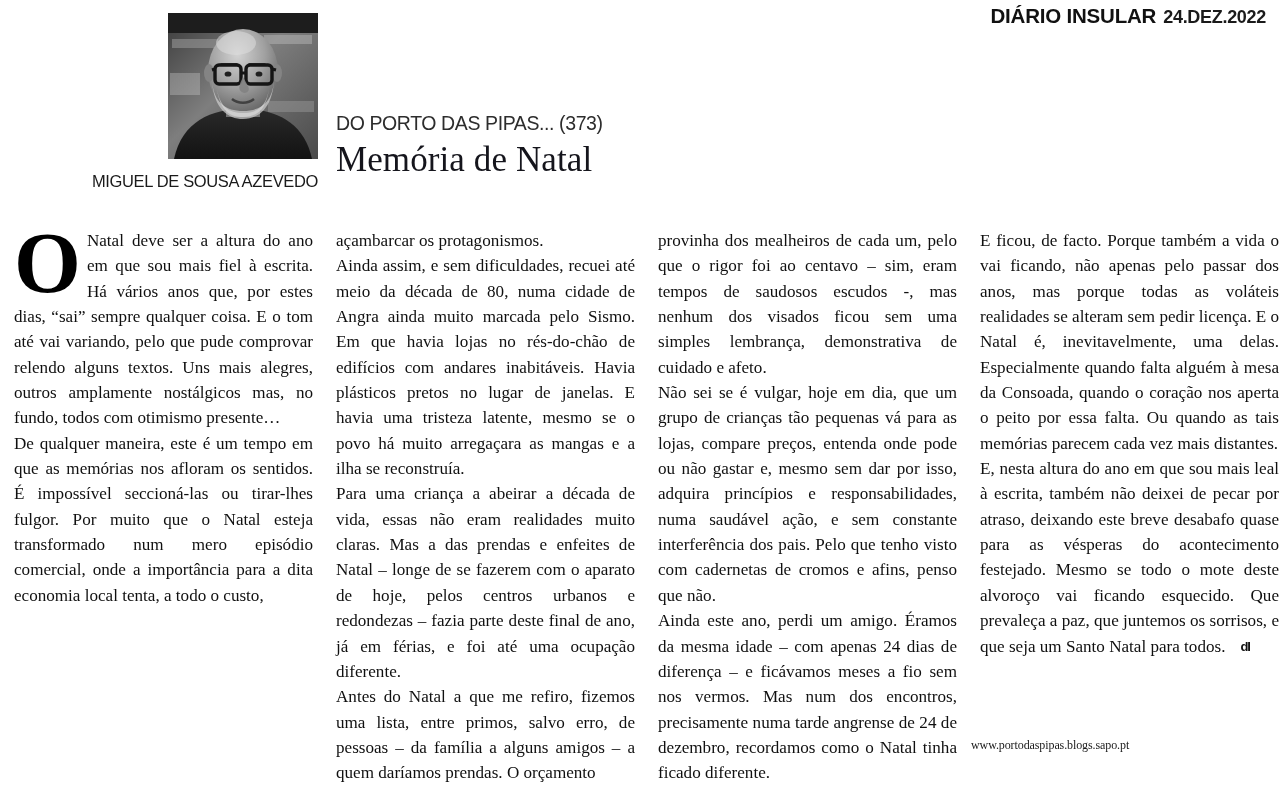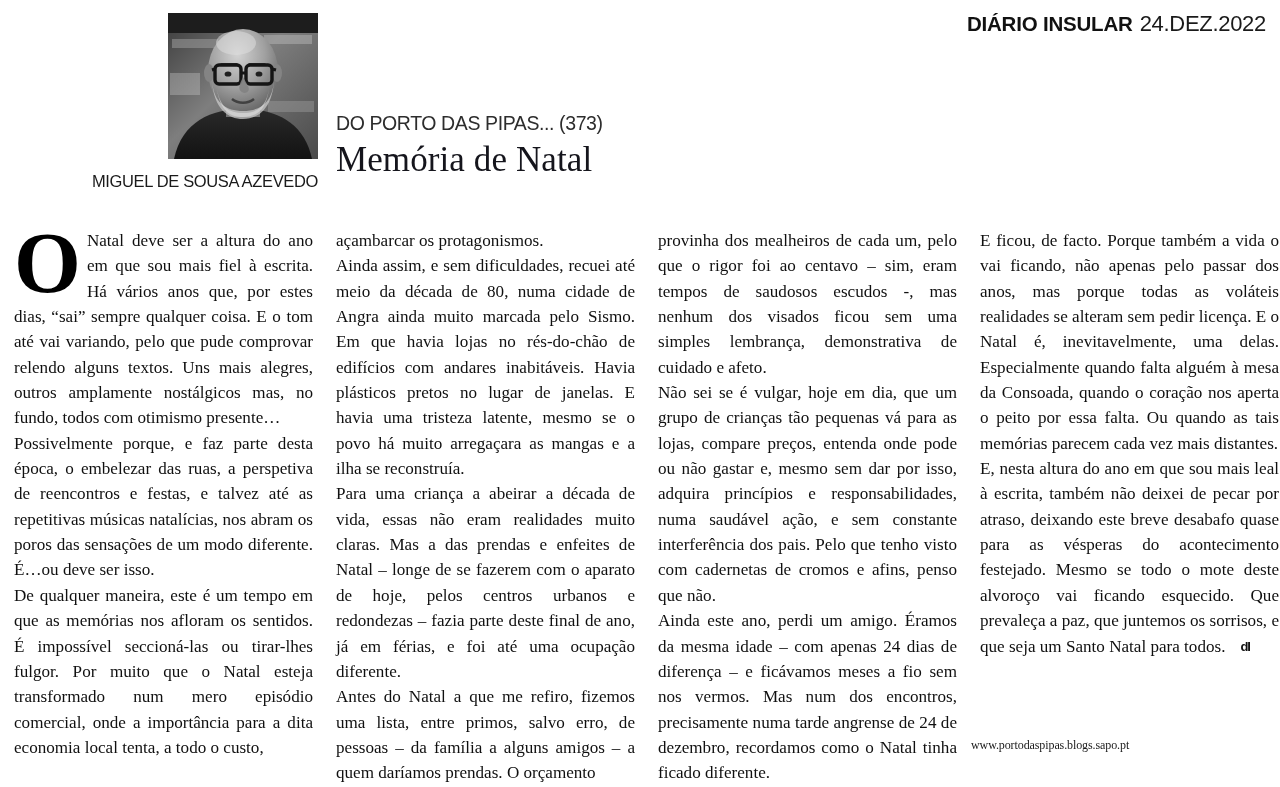--- a/index.html
+++ b/index.html
@@ -28,25 +28,24 @@
     font-family: "Liberation Sans", "DejaVu Sans", sans-serif;
     white-space: nowrap;
   }
   .masthead-title {
     font-weight: bold;
     font-size: 20.5px;
     letter-spacing: -0.2px;
     color: #111111;
   }
   .masthead-date {
-    font-weight: normal;
-    font-size: 22px;
+    font-weight: bold;
+    font-size: 18px;
     letter-spacing: -0.3px;
     color: #1a1a1a;
-    margin-top: 7px;
   }
 
   
   .author-block {
     position: absolute;
     left: 0;
     top: 13px;
     width: 318px;
     display: flex;
     flex-direction: column;
@@ -227,21 +226,20 @@
 
 <div class="headline-block">
   <div class="kicker">DO PORTO DAS PIPAS... (373)</div>
   <h1 class="headline">Memória de Natal</h1>
 </div>
 
 <div class="columns">
 
   <div class="column">
     <p class="dropcap-para">O Natal deve ser a altura do ano em que sou mais fiel à escrita. Há vários anos que, por estes dias, “sai” sempre qualquer coisa. E o tom até vai variando, pelo que pude comprovar relendo alguns textos. Uns mais alegres, outros amplamente nostálgicos mas, no fundo, todos com otimismo presente…</p>
-    <p>Possivelmente porque, e faz parte desta época, o embelezar das ruas, a perspetiva de reencontros e festas, e talvez até as repetitivas músicas natalícias, nos abram os poros das sensações de um modo diferente. É…ou deve ser isso.</p>
     <p>De qualquer maneira, este é um tempo em que as memórias nos afloram os sentidos. É impossível seccioná-las ou tirar-lhes fulgor. Por muito que o Natal esteja transformado num mero episódio comercial, onde a importância para a dita economia local tenta, a todo o custo,</p>
   </div>
 
   <div class="column">
     <p>açambarcar os protagonismos.</p>
     <p>Ainda assim, e sem dificuldades, recuei até meio da década de 80, numa cidade de Angra ainda muito marcada pelo Sismo. Em que havia lojas no rés-do-chão de edifícios com andares inabitáveis. Havia plásticos pretos no lugar de janelas. E havia uma tristeza latente, mesmo se o povo há muito arregaçara as mangas e a ilha se reconstruía.</p>
     <p>Para uma criança a abeirar a década de vida, essas não eram realidades muito claras. Mas a das prendas e enfeites de Natal – longe de se fazerem com o aparato de hoje, pelos centros urbanos e redondezas – fazia parte deste final de ano, já em férias, e foi até uma ocupação diferente.</p>
     <p>Antes do Natal a que me refiro, fizemos uma lista, entre primos, salvo erro, de pessoas – da família a alguns amigos – a quem daríamos prendas. O orçamento</p>
   </div>
 

